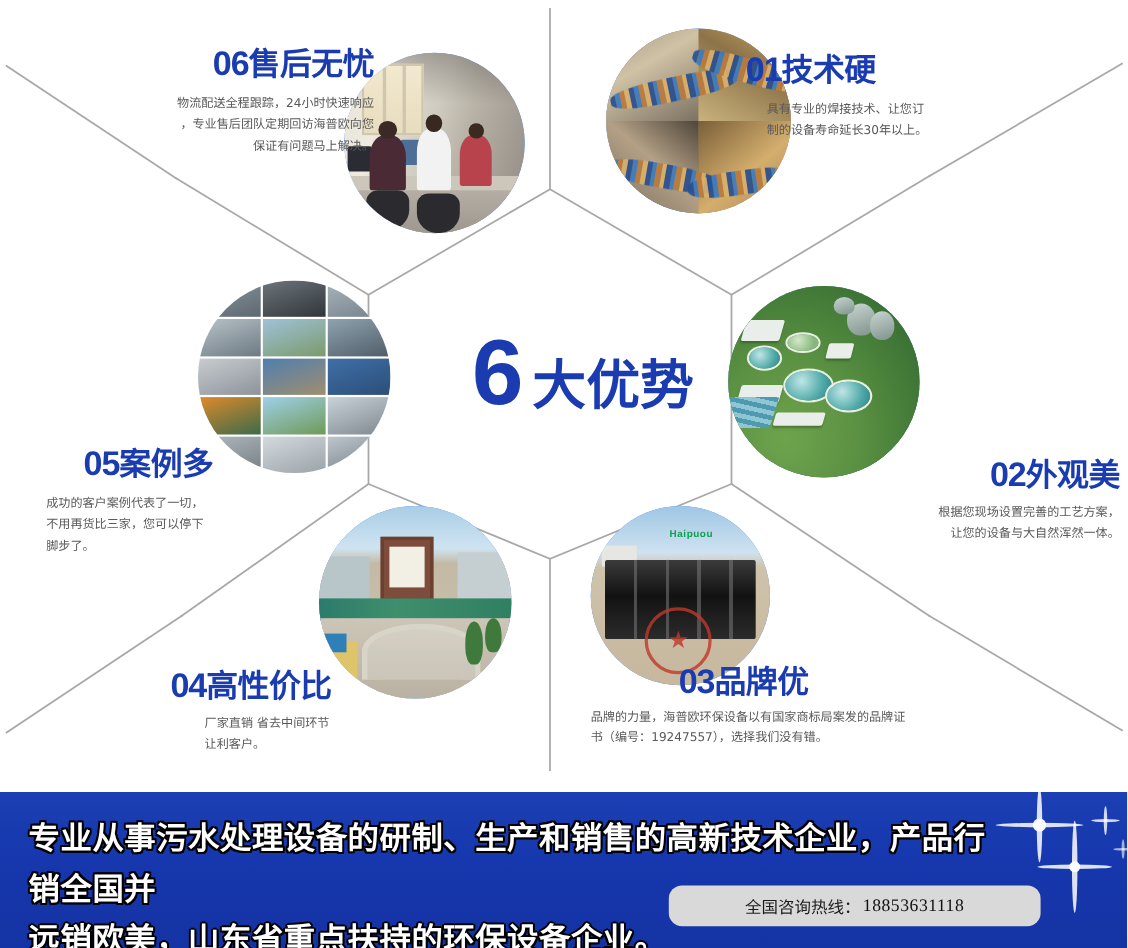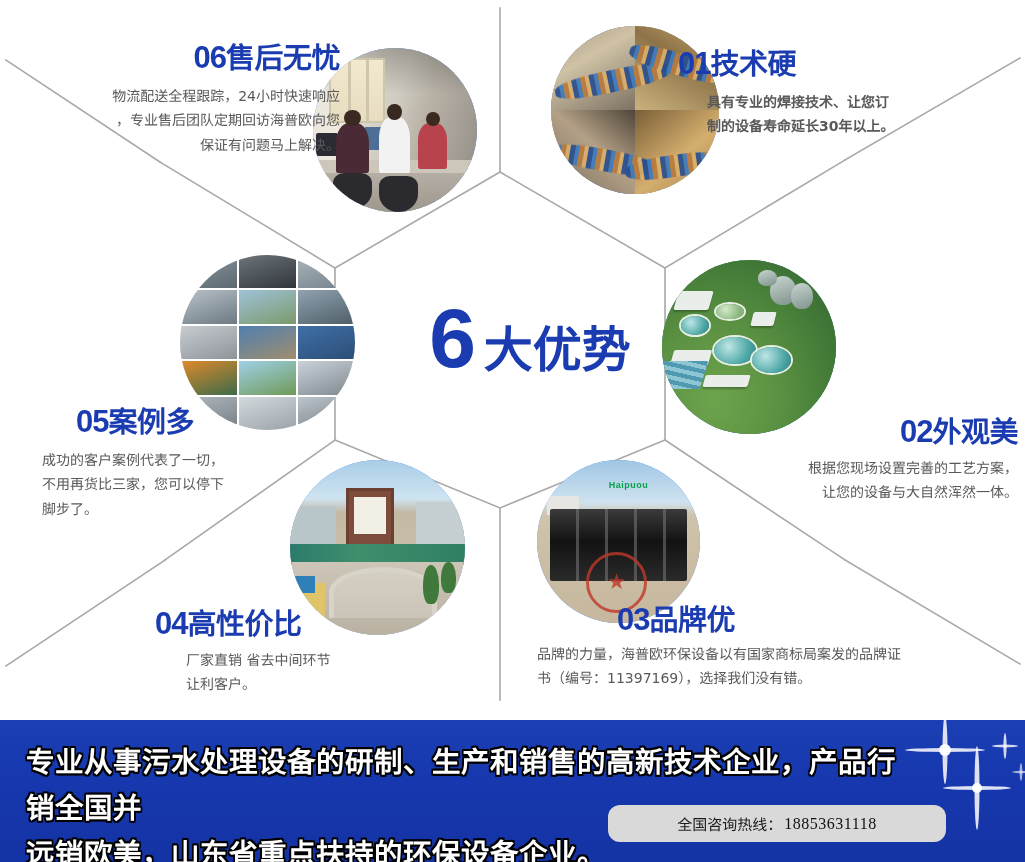--- a/index.html
+++ b/index.html
@@ -36,21 +36,21 @@
   .f-head{
     color:#1a3cb0;font-weight:bold;font-size:29px;line-height:1.05;
     white-space:nowrap;font-family:"DejaVu Sans","Liberation Sans",sans-serif;
     letter-spacing:-0.5px;
   }
   .f-head .num{
     font-family:"Liberation Sans","DejaVu Sans",sans-serif;
     font-size:31px;letter-spacing:-1px;
   }
   .f-body{
-    color:#595959;font-size:14px;line-height:1.78;
+    color:#595959;font-size:11px;line-height:1.78;
     font-family:"DejaVu Sans","Liberation Sans",sans-serif;
     white-space:pre-line;
   }
 
   
   .align-r{text-align:right;}
   .align-l{text-align:left;}
 
   
   .photo{
@@ -264,21 +264,21 @@
       <div class="bead b1"></div>
         <div class="bead b2"></div>
       <div class="bead b3"></div>
         <div class="bead b4"></div>
     </div>
   </div>
   <div class="feature align-l" style="left:678px;top:48px;width:330px;">
     <div class="f-head">
       <span class="num">01</span><span>技术硬</span>
     </div>
-    <div class="f-body" style="margin-top:9px;margin-left:29px;font-weight:bold;">具有专业的焊接技术、让您订
+    <div class="f-body" style="margin-top:9px;margin-left:19px;">具有专业的焊接技术、让您订
 制的设备寿命延长30年以上。</div>
   </div>
 
   <div class="photo ph-aerial" style="left:662px;top:260px;width:174px;height:174px;">
     <div class="inner">
       <div class="bldg g1"></div>
         <div class="bldg g2"></div>
         <div class="bldg g3"></div>
         <div class="bldg g4"></div>
       <div class="dome d1"></div>
@@ -305,21 +305,21 @@
       <div class="body"></div>
       <div class="logo">Haipuou</div>
       <div class="stamp"></div>
     </div>
   </div>
   <div class="feature align-l" style="left:537px;top:604px;width:420px;">
     <div class="f-head" style="margin-left:80px;">
       <span class="num">03</span><span>品牌优</span>
     </div>
     <div class="f-body" style="margin-top:5px;">品牌的力量，海普欧环保设备以有国家商标局案发的品牌证
-书（编号：11397169），选择我们没有错。</div>
+书（编号：19247557），选择我们没有错。</div>
   </div>
 
   <div class="photo ph-gate" style="left:290px;top:460px;width:175px;height:175px;">
     <div class="inner">
       <div class="bld-l"></div>
         <div class="bld-r"></div>
       <div class="board"></div>
       <div class="green"></div>
       <div class="road"></div>
       <div class="gate"></div>

